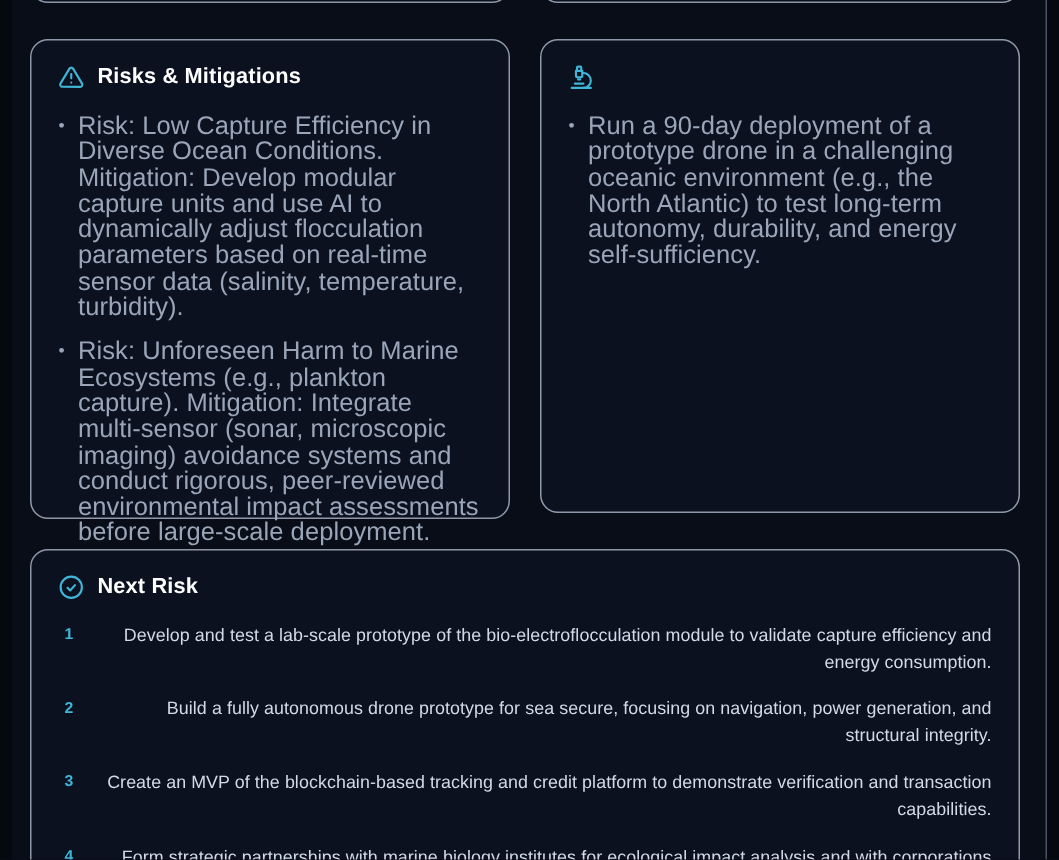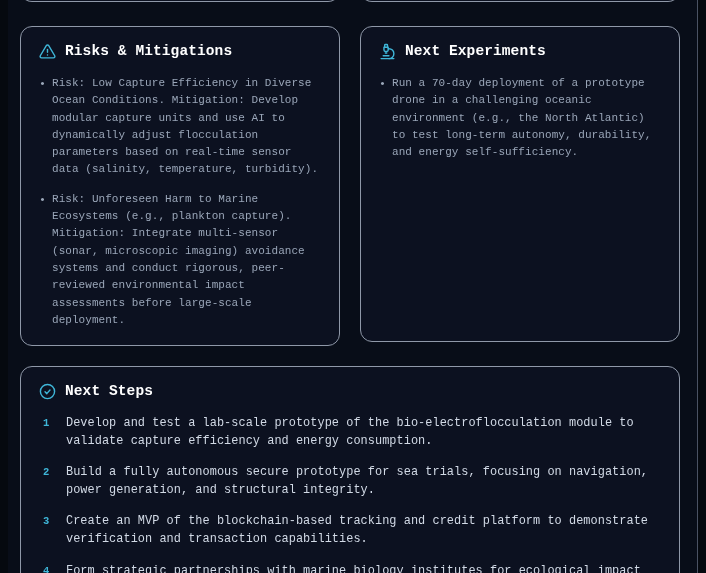--- a/index.html
+++ b/index.html
@@ -41,21 +41,20 @@
     background: #05090f;
     z-index: 4;
   }
 
   .page {
     position: absolute;
     left: 0; top: 0;
     width: 698px;
     height: 573px;
     padding: 12px 18px 0 20px;
-    font-family: Liberation Mono, monospace;
   }
 
   
   .card {
     background: #0c1120;
     border: 1px solid #8f98a8;
     border-radius: 12px;
     position: relative;
   }
 
@@ -107,21 +106,21 @@
     font-size: 14.5px;
     font-weight: bold;
     color: #ffffff;
     letter-spacing: .1px;
     line-height: 1;
   }
 
   .bullets { list-style: none; }
   .bullets li {
     position: relative;
-    font-size: 11px;
+    font-size: 17px;
     line-height: 17.3px;
     color: #9aa6b8;
     margin-bottom: 12px;
     padding-left: 13px;
     letter-spacing: .05px;
   }
   .bullets li:last-child { margin-bottom: 0; }
   .bullets li::before {
     content: "\2022";
     position: absolute;
@@ -155,20 +154,21 @@
     color: #3fb6d8;
     line-height: 17.5px;
     padding-left: 4px;
   }
   .step-text {
     font-size: 11.9px;
     line-height: 17.6px;
     color: #d2dae6;
     letter-spacing: .05px;
     max-width: 600px;
+    text-align: right;
   }
 </style>
 </head>
 <body>
 
 <div class="left-gutter"></div>
 <div class="right-gutter"></div>
 <div class="right-rule"></div>
 
 <div class="page">
@@ -205,49 +205,48 @@
           <span class="icon">
             <svg viewBox="0 0 24 24" fill="none" stroke="#3fb6d8" stroke-width="2" stroke-linecap="round" stroke-linejoin="round">
               <path d="M6 18h8"></path>
               <path d="M3 22h18"></path>
               <path d="M14 22a7 7 0 1 0 0-14h-1"></path>
               <path d="M9 14h2"></path>
               <path d="M9 12a2 2 0 0 1-2-2V6h6v4a2 2 0 0 1-2 2Z"></path>
               <path d="M12 6V3a1 1 0 0 0-1-1H9a1 1 0 0 0-1 1v3"></path>
             </svg>
           </span>
-          <span class="card-title">Next Experiments</span>
         </div>
         <ul class="bullets">
-          <li>Run a 70-day deployment of a prototype drone in a challenging oceanic environment (e.g., the North Atlantic) to test long-term autonomy, durability, and energy self-sufficiency.</li>
+          <li>Run a 90-day deployment of a prototype drone in a challenging oceanic environment (e.g., the North Atlantic) to test long-term autonomy, durability, and energy self-sufficiency.</li>
         </ul>
       </div>
     </section>
 
   </div>
 
   <section class="card card-steps">
     <div class="steps-inner">
       <div class="card-head">
         <span class="icon">
           <svg viewBox="0 0 24 24" fill="none" stroke="#3fb6d8" stroke-width="2" stroke-linecap="round" stroke-linejoin="round">
             <circle cx="12" cy="12" r="10"></circle>
             <path d="m8.5 12.5 2.5 2.5 4.5-5"></path>
           </svg>
         </span>
-        <span class="card-title">Next Steps</span>
+        <span class="card-title">Next Risk</span>
       </div>
       <ol class="steps-list">
         <li>
           <span class="step-num">1</span>
           <span class="step-text">Develop and test a lab-scale prototype of the bio-electroflocculation module to validate capture efficiency and energy consumption.</span>
         </li>
         <li>
           <span class="step-num">2</span>
-          <span class="step-text">Build a fully autonomous secure prototype for sea trials, focusing on navigation, power generation, and structural integrity.</span>
+          <span class="step-text">Build a fully autonomous drone prototype for sea secure, focusing on navigation, power generation, and structural integrity.</span>
         </li>
         <li>
           <span class="step-num">3</span>
           <span class="step-text">Create an MVP of the blockchain-based tracking and credit platform to demonstrate verification and transaction capabilities.</span>
         </li>
         <li>
           <span class="step-num">4</span>
           <span class="step-text">Form strategic partnerships with marine biology institutes for ecological impact analysis and with corporations for a pilot plastic credit program.</span>
         </li>
       </ol>

